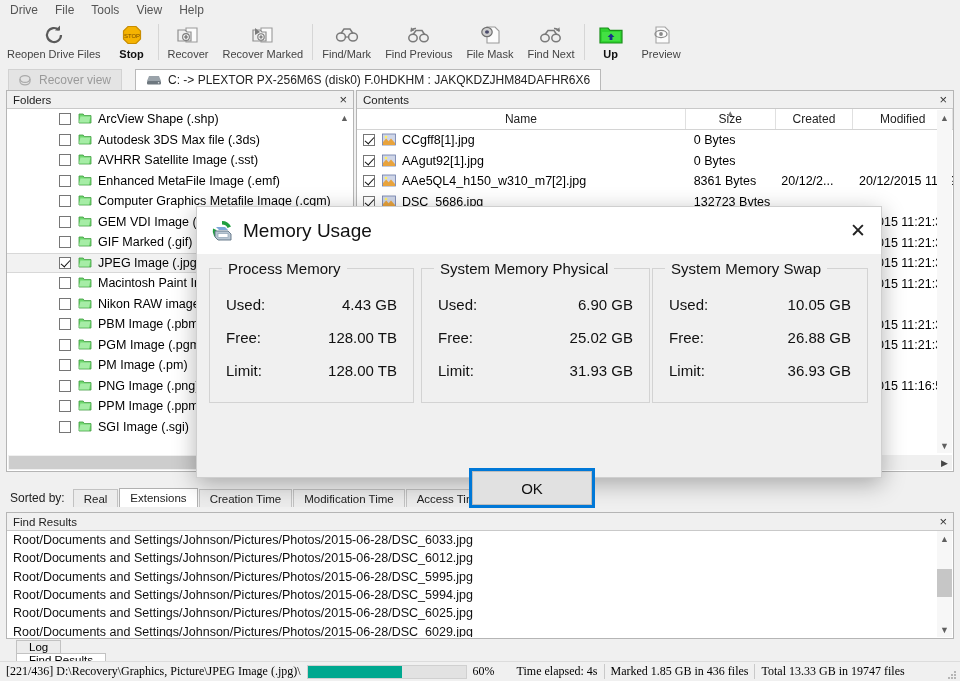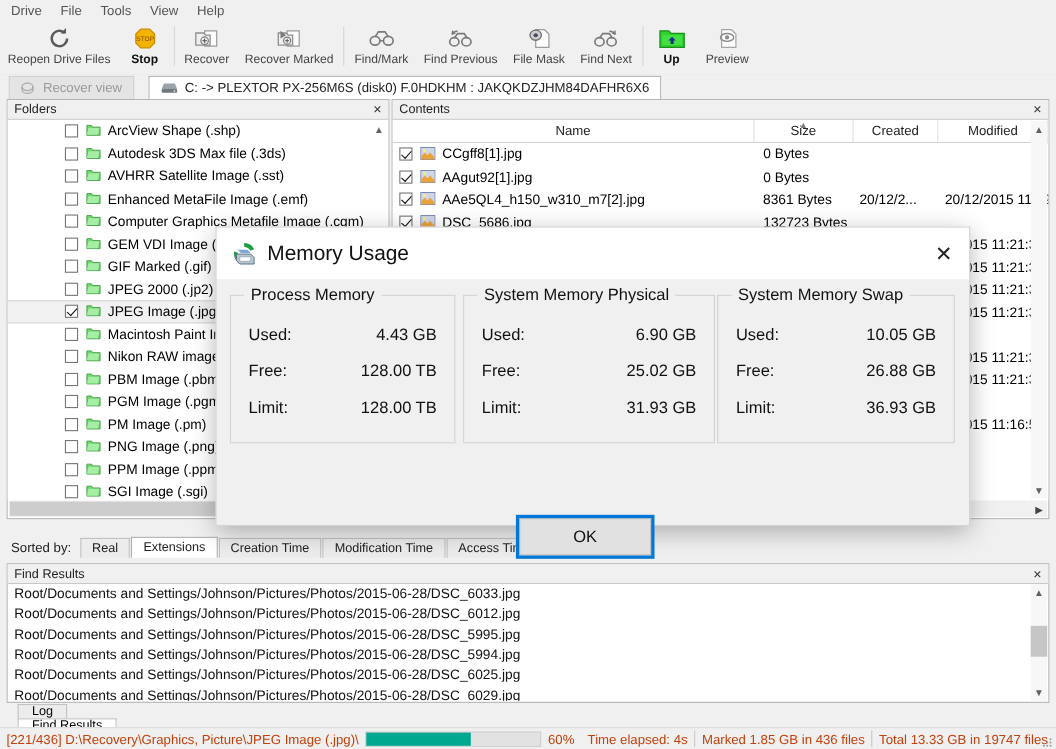--- a/index.html
+++ b/index.html
@@ -95,21 +95,21 @@
 
   
   .btabs{position:absolute;left:16px;top:640px;height:19px;display:flex;align-items:flex-start;flex-direction:column;}
   .btab{height:17px;display:flex;align-items:center;justify-content:center;padding:0 12px;
         font-size:11.5px;border:1px solid #c2c2c2;background:#ececec;border-bottom:none;box-sizing:border-box;margin-right:1px;}
   .btab.on{background:#fff;height:19px;}
 
   
   .statusbar{position:absolute;left:0;top:661px;width:960px;height:20px;background:#f0f0f0;
              border-top:1px solid #dcdcdc;display:flex;align-items:center;box-sizing:border-box;}
-  .st-seg{font-size:12px;color:#c2410c;white-space:nowrap;display:flex;align-items:center;height:20px;}
+  .st-seg{font-size:12px;color:#000000;white-space:nowrap;display:flex;align-items:center;height:20px;font-family:Liberation Serif, serif;}
   .st-div{width:1px;height:15px;background:#c9c9c9;margin:0 6px;}
   .progwrap{width:160px;height:14px;background:#e2e2e2;border:1px solid #d0d0d0;margin:0 6px;box-sizing:border-box;}
   .progfill{height:100%;background:#00a88f;}
   .grip{position:absolute;right:3px;bottom:3px;width:10px;height:10px;}
 
   
   .dlg-shadow{position:absolute;left:196px;top:206px;width:686px;height:272px;
               box-shadow:0 6px 22px rgba(0,0,0,.30);background:transparent;}
   .dlg{position:absolute;left:196px;top:206px;width:686px;height:272px;background:#f0f0f0;
        border:1px solid #cfcfcf;box-sizing:border-box;}
@@ -330,28 +330,20 @@
           <span>GEM VDI Image (.vdi)</span>
         </div>
         <div class="frow">
           <span class="cbx"></span>
           <span class="ficon"><svg width="14" height="13" viewBox="0 0 14 13">
               <path d="M1 2h4.2l1.1 1.6H13V11H1z" fill="#6fd86f" stroke="#3f9b3f" stroke-width="0.8"></path>
               <path d="M2.4 4.4h10L11 10.6H1z" fill="#a6eda6"></path>
             </svg></span>
           <span>GIF Marked (.gif)</span>
         </div>
-        <div class="frow">
-          <span class="cbx"></span>
-          <span class="ficon"><svg width="14" height="13" viewBox="0 0 14 13">
-              <path d="M1 2h4.2l1.1 1.6H13V11H1z" fill="#6fd86f" stroke="#3f9b3f" stroke-width="0.8"></path>
-              <path d="M2.4 4.4h10L11 10.6H1z" fill="#a6eda6"></path>
-            </svg></span>
-          <span>JPEG 2000 (.jp2)</span>
-        </div>
         <div class="frow sel">
           <span class="cbx on"></span>
           <span class="ficon"><svg width="14" height="13" viewBox="0 0 14 13">
               <path d="M1 2h4.2l1.1 1.6H13V11H1z" fill="#6fd86f" stroke="#3f9b3f" stroke-width="0.8"></path>
               <path d="M2.4 4.4h10L11 10.6H1z" fill="#a6eda6"></path>
             </svg></span>
           <span>JPEG Image (.jpg)</span>
         </div>
         <div class="frow">
           <span class="cbx"></span>
@@ -582,21 +574,21 @@
       <div class="btab">Log</div>
       <div class="btab on">Find Results</div>
     </div>
 
   <div class="statusbar">
     <span class="st-seg" style="padding-left:6px;">[221/436] D:\Recovery\Graphics, Picture\JPEG Image (.jpg)\</span>
     <div class="progwrap">
       <div class="progfill" id="progfill" style="width: 60%; background: rgb(0, 168, 143);"></div>
     </div>
     <span class="st-seg">60%</span>
-    <span class="st-seg" style="margin-left:12px;">Time elapsed: 4s</span>
+    <span class="st-seg" style="margin-left:22px;">Time elapsed: 4s</span>
     <span class="st-div"></span>
     <span class="st-seg">Marked 1.85 GB in 436 files</span>
     <span class="st-div"></span>
     <span class="st-seg">Total 13.33 GB in 19747 files</span>
     <span class="grip">
       <svg width="10" height="10" viewBox="0 0 10 10">
           <circle cx="8" cy="3" r="0.9" fill="#9a9a9a"></circle>
           <circle cx="8" cy="6" r="0.9" fill="#9a9a9a"></circle>
           <circle cx="5" cy="6" r="0.9" fill="#9a9a9a"></circle>
           <circle cx="8" cy="9" r="0.9" fill="#9a9a9a"></circle>

